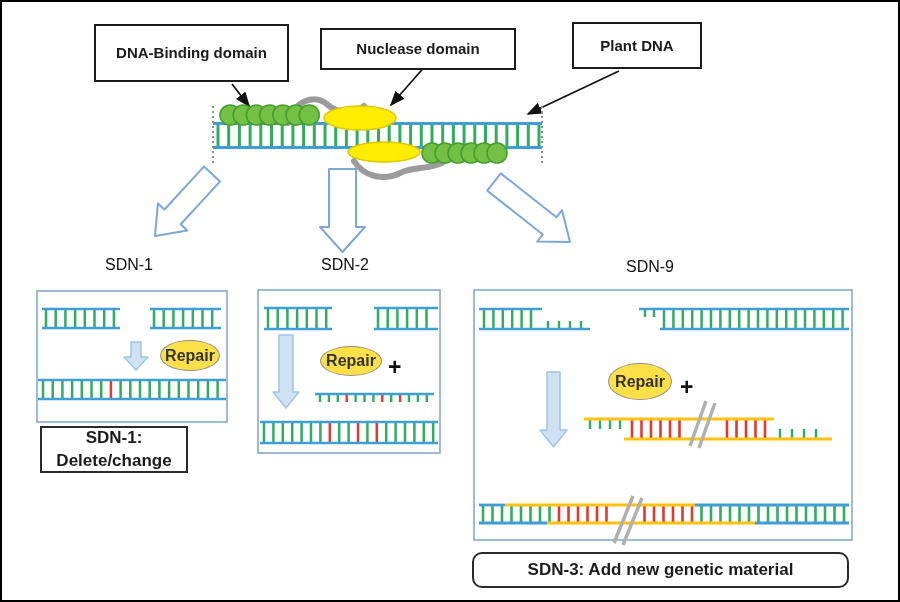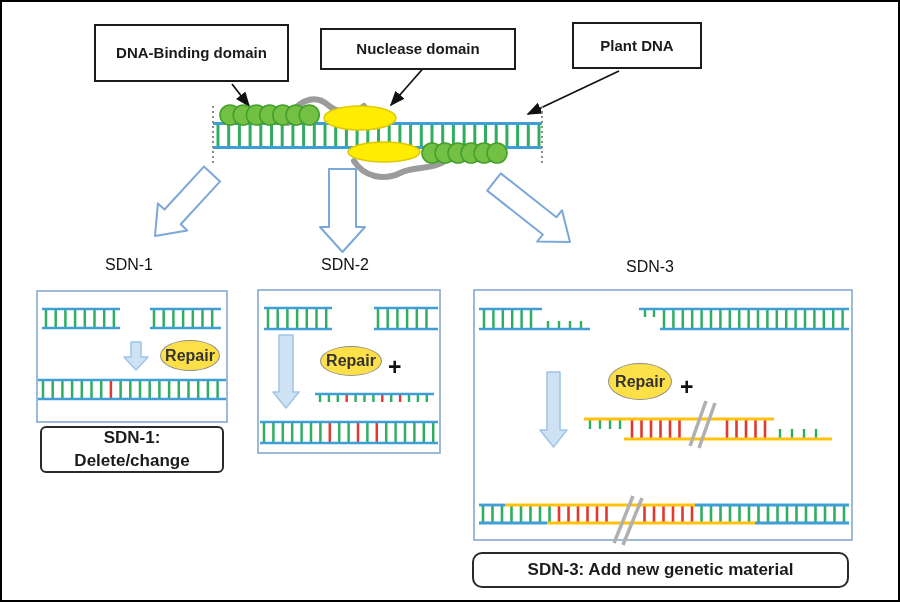--- a/index.html
+++ b/index.html
@@ -301,26 +301,26 @@
         <line x1="621" y1="543" x2="640" y2="496" stroke="#b0b0b0" stroke-width="3.5"></line>
       </g>
   </svg>
 
   <div class="labelbox" style="left:92px;top:22px;width:195px;height:58px;">DNA-Binding domain</div>
   <div class="labelbox" style="left:318px;top:26px;width:196px;height:42px;">Nuclease domain</div>
   <div class="labelbox" style="left:570px;top:20px;width:130px;height:47px;">Plant DNA</div>
 
   <div class="sdn-title" style="left:87px;top:254px;width:80px;">SDN-1</div>
   <div class="sdn-title" style="left:303px;top:254px;width:80px;">SDN-2</div>
-  <div class="sdn-title" style="left:608px;top:256px;width:80px;">SDN-3</div>
+  <div class="sdn-title" style="left:608px;top:256px;width:80px;">SDN-9</div>
 
   <div class="repair" style="left:158px;top:338px;width:60px;height:31px;">Repair</div>
   <div class="repair" style="left:318px;top:344px;width:62px;height:30px;">Repair</div>
   <div class="repair" style="left:606px;top:361px;width:64px;height:37px;">Repair</div>
 
   <div class="plus" style="left:386px;top:352px;">+</div>
   <div class="plus" style="left:678px;top:372px;">+</div>
 
-  <div class="captionbox" style="left:38px;top:424px;width:184px;height:47px;border-radius:6px;">SDN-1:
+  <div class="captionbox" style="left:38px;top:424px;width:148px;height:47px;">SDN-1:
 Delete/change</div>
   <div class="captionbox" style="left:470px;top:550px;width:377px;height:36px;border-radius:10px;">SDN-3: Add new genetic material</div>
 
 </div>
 
 </body></html>

